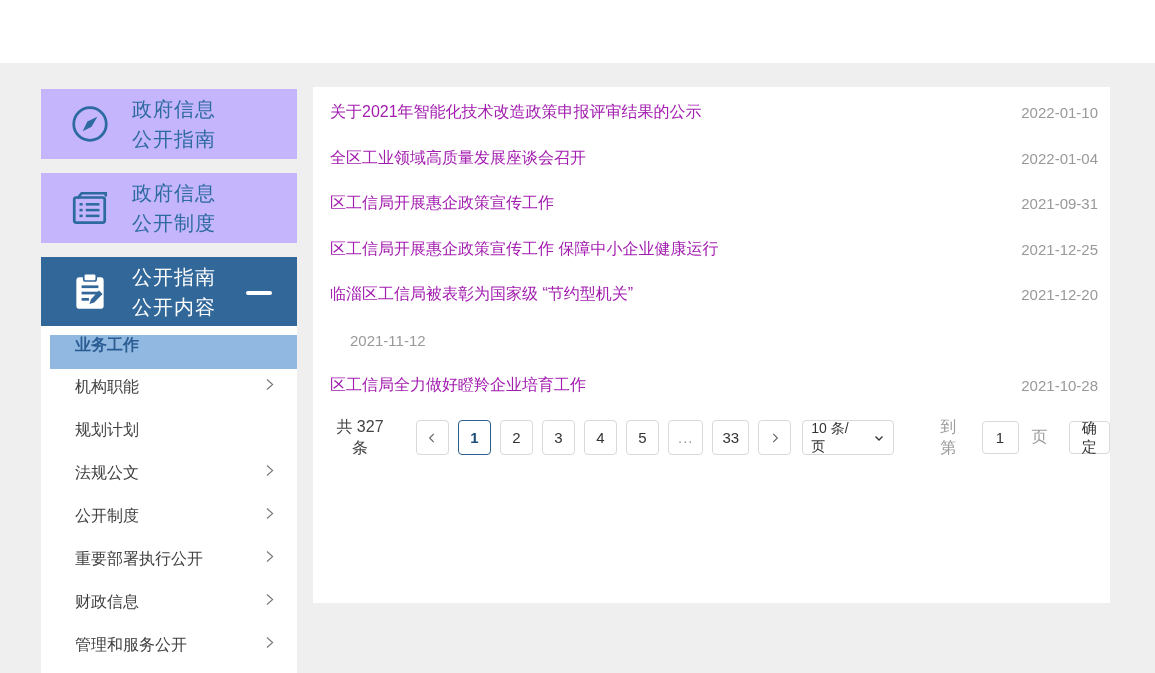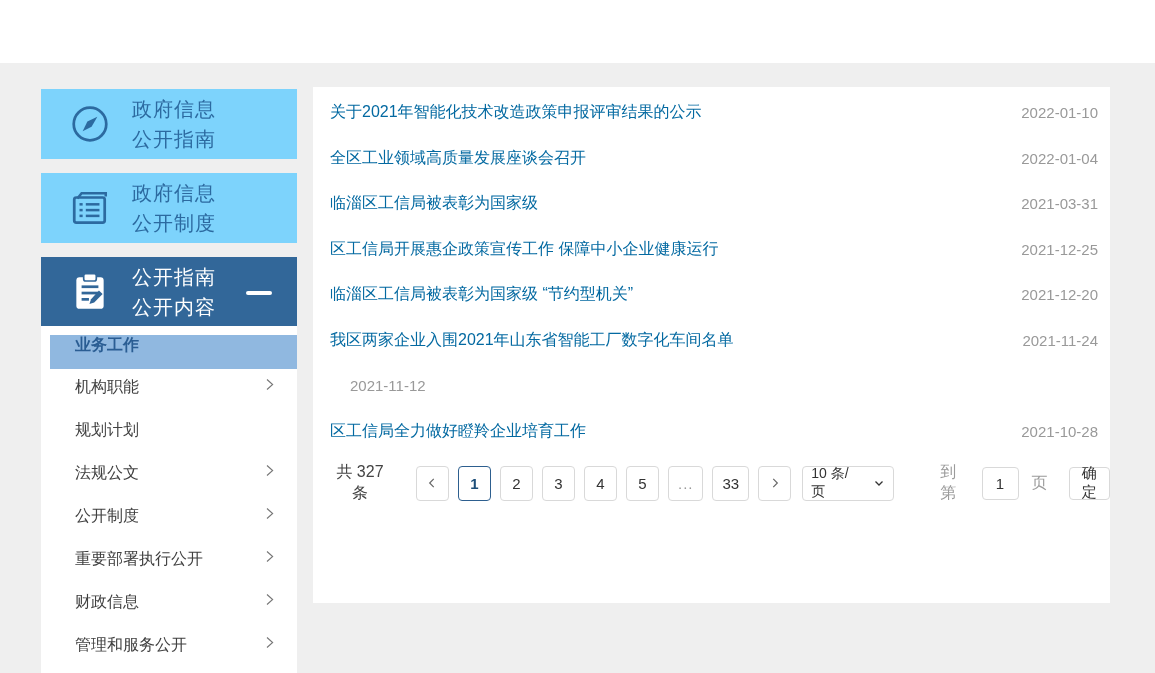--- a/index.html
+++ b/index.html
@@ -7,21 +7,21 @@
   body {
     width:1155px; height:673px; overflow:hidden; position:relative;
     background:#efefef;
     font-family:"Liberation Sans","DejaVu Sans",sans-serif;
   }
   .topband { position:absolute; left:0; top:0; width:1155px; height:63px; background:#ffffff; }
 
   
   .sidebar { position:absolute; left:41px; top:89px; width:256px; }
   .side-card {
-    height:70px; background:#7dd3fc; margin-bottom:14px;
+    height:70px; background:#c4b5fd; margin-bottom:14px;
     display:flex; align-items:center; padding-left:27px; cursor:pointer;
   }
   .side-card .icon { width:44px; height:44px; margin-right:20px; flex:0 0 auto; display:flex; align-items:center; justify-content:center; }
   .card-text { font-size:20px; line-height:30px; color:#2c6aa0; letter-spacing:1px; }
   .side-card.dark { background:#326799; height:69px; margin-bottom:0; position:relative; }
   .side-card.dark .card-text { color:#ffffff; }
   .minus-bar { position:absolute; right:25px; top:34px; width:26px; height:4px; background:#ffffff; border-radius:2px; }
 
   .submenu { background:#ffffff; padding:9px 0 40px 0; }
   .menu-item {
@@ -34,21 +34,21 @@
     color:#2a5d93; font-weight:bold; padding-left:25px;
   }
 
   
   .content { position:absolute; left:313px; top:87px; width:797px; height:516px; background:#ffffff; padding-top:3px; }
   .article-list { list-style:none; margin:0; padding:0; }
   .article-row {
     height:45.5px; display:flex; align-items:center; justify-content:space-between;
     padding:0 12px 0 17px; cursor:pointer;
   }
-  .article-title { font-size:16px; color:#0369a1; white-space:nowrap; overflow:hidden; }
+  .article-title { font-size:16px; color:#a21caf; white-space:nowrap; overflow:hidden; }
   .article-date { font-size:15px; color:#999999; flex:0 0 auto; margin-left:20px; }
 
   
   .pager { height:58px; display:flex; align-items:center; padding-left:17px; }
   .total { font-size:16px; color:#444444; margin-right:26px;text-align:center; }
   .pg {
     min-width:33px; height:35px; padding:0 9px; margin-right:9px;
     border:1px solid #d9d9d9; border-radius:4px; background:#ffffff;
     color:#333333; font-size:15px; display:flex; align-items:center; justify-content:center;
     cursor:pointer; font-family:inherit;
@@ -204,40 +204,36 @@
     <span class="article-title">关于2021年智能化技术改造政策申报评审结果的公示</span>
     <span class="article-date">2022-01-10</span>
   </li>
 
   <li class="article-row">
     <span class="article-title">全区工业领域高质量发展座谈会召开</span>
     <span class="article-date">2022-01-04</span>
   </li>
 
   <li class="article-row">
-    <span class="article-title">临淄区工信局被表彰为国家级</span>
-    <span class="article-date">2021-03-31</span>
+    <span class="article-title">区工信局开展惠企政策宣传工作</span>
+    <span class="article-date">2021-09-31</span>
   </li>
 
   <li class="article-row">
     <span class="article-title">区工信局开展惠企政策宣传工作 保障中小企业健康运行</span>
     <span class="article-date">2021-12-25</span>
   </li>
 
   <li class="article-row">
     <span class="article-title">临淄区工信局被表彰为国家级 “节约型机关”</span>
     <span class="article-date">2021-12-20</span>
   </li>
 
 
 
-  <li class="article-row">
-    <span class="article-title">我区两家企业入围2021年山东省智能工厂数字化车间名单</span>
-    <span class="article-date">2021-11-24</span>
-  </li>
 
   <li class="article-row">
     <span class="article-date">2021-11-12</span>
   </li>
 
   <li class="article-row">
     <span class="article-title">区工信局全力做好瞪羚企业培育工作</span>
     <span class="article-date">2021-10-28</span>
   </li>
 </ul>

